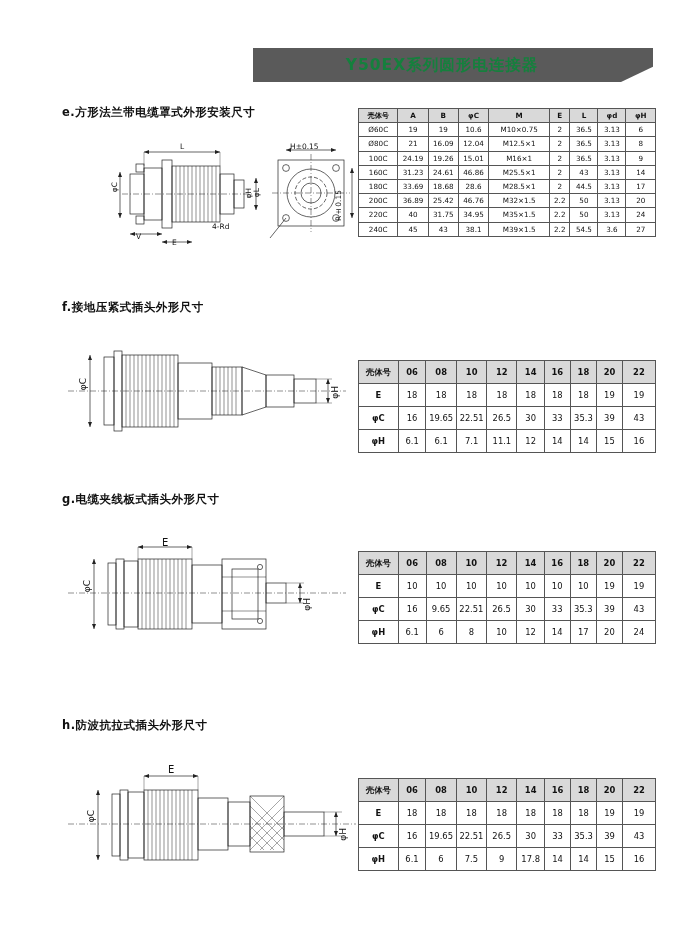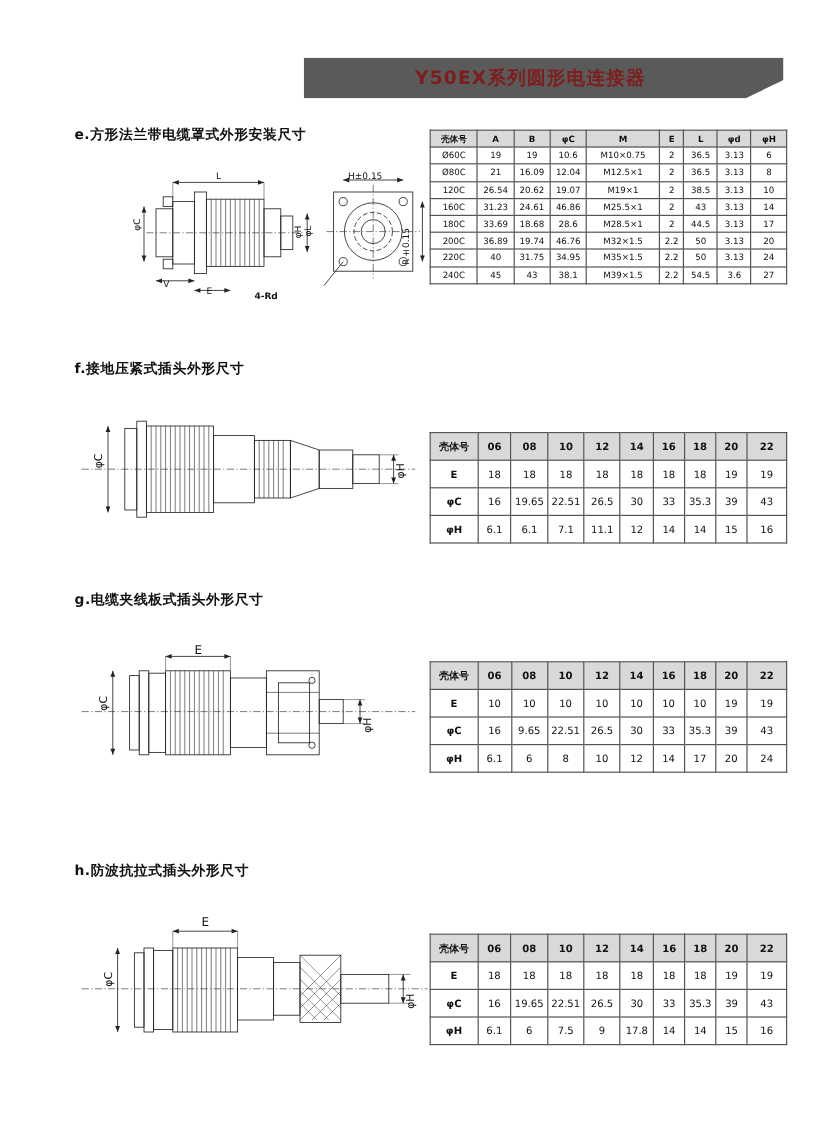--- a/index.html
+++ b/index.html
@@ -16,21 +16,21 @@
     position:absolute; left:253px; top:48px; width:400px; height:34px;
   }
   .banner-bg{
     position:absolute; left:0; top:0; width:100%; height:100%;
     background:#5a5a5a;
     clip-path:polygon(0 0, 100% 0, 100% 55%, 92% 100%, 0 100%);
   }
   .banner-title{
     position:absolute; left:0; top:0; width:378px; height:34px;
     display:flex; align-items:center; justify-content:center;
-    color:#7f1d1d; font-size:15.5px; font-weight:bold;
+    color:#15803d; font-size:15.5px; font-weight:bold;
     letter-spacing:1px;
     font-family:"DejaVu Sans","Liberation Sans",sans-serif;
   }
   
   .sec-title{
     position:absolute;
     font-size:11.5px; font-weight:bold; color:#111;
     letter-spacing:.5px;
     white-space:nowrap;
   }
@@ -160,21 +160,21 @@
 </svg>
 </div>
 <div class="dim-txt" style="left:180px; top:142px;">L</div>
 <div class="dim-txt" style="left:172px; top:238px;">E</div>
 <div class="dim-txt" style="left:136px; top:232px;">V</div>
 <div class="dim-txt" style="left:290px; top:142px;">H±0.15</div>
 <div class="dim-txt vert" style="left:334px; top:190px;">R±0.15</div>
 <div class="dim-txt vert" style="left:110px; top:182px;">φC</div>
 <div class="dim-txt vert" style="left:244px; top:188px;">φH</div>
 <div class="dim-txt vert" style="left:252px; top:188px;">φL</div>
-<div class="dim-txt" style="left:212px; top:242px;font-weight:bold;">4-Rd</div>
+<div class="dim-txt" style="left:212px; top:222px;">4-Rd</div>
 
 <table id="table-e">
   <thead>
     <tr>
       <th style="width:40px">壳体号</th>
       <th style="width:30px">A</th>
       <th style="width:30px">B</th>
       <th style="width:30px">φC</th>
       <th style="width:62px">M</th>
       <th style="width:20px">E</th>
@@ -200,29 +200,29 @@
         <td>21</td>
         <td>16.09</td>
         <td>12.04</td>
         <td>M12.5×1</td>
         <td>2</td>
         <td>36.5</td>
         <td>3.13</td>
         <td>8</td>
     </tr>
     <tr>
-      <td>120C</td>
-        <td>26.54</td>
-        <td>20.62</td>
-        <td>19.07</td>
-        <td>M19×1</td>
+      <td>100C</td>
+        <td>24.19</td>
+        <td>19.26</td>
+        <td>15.01</td>
+        <td>M16×1</td>
         <td>2</td>
-        <td>38.5</td>
+        <td>36.5</td>
         <td>3.13</td>
-        <td>10</td>
+        <td>9</td>
     </tr>
     <tr>
       <td>160C</td>
         <td>31.23</td>
         <td>24.61</td>
         <td>46.86</td>
         <td>M25.5×1</td>
         <td>2</td>
         <td>43</td>
         <td>3.13</td>
@@ -235,21 +235,21 @@
         <td>28.6</td>
         <td>M28.5×1</td>
         <td>2</td>
         <td>44.5</td>
         <td>3.13</td>
         <td>17</td>
     </tr>
     <tr>
       <td>200C</td>
         <td>36.89</td>
-        <td>19.74</td>
+        <td>25.42</td>
         <td>46.76</td>
         <td>M32×1.5</td>
         <td>2.2</td>
         <td>50</td>
         <td>3.13</td>
         <td>20</td>
     </tr>
     <tr>
       <td>220C</td>
         <td>40</td>

